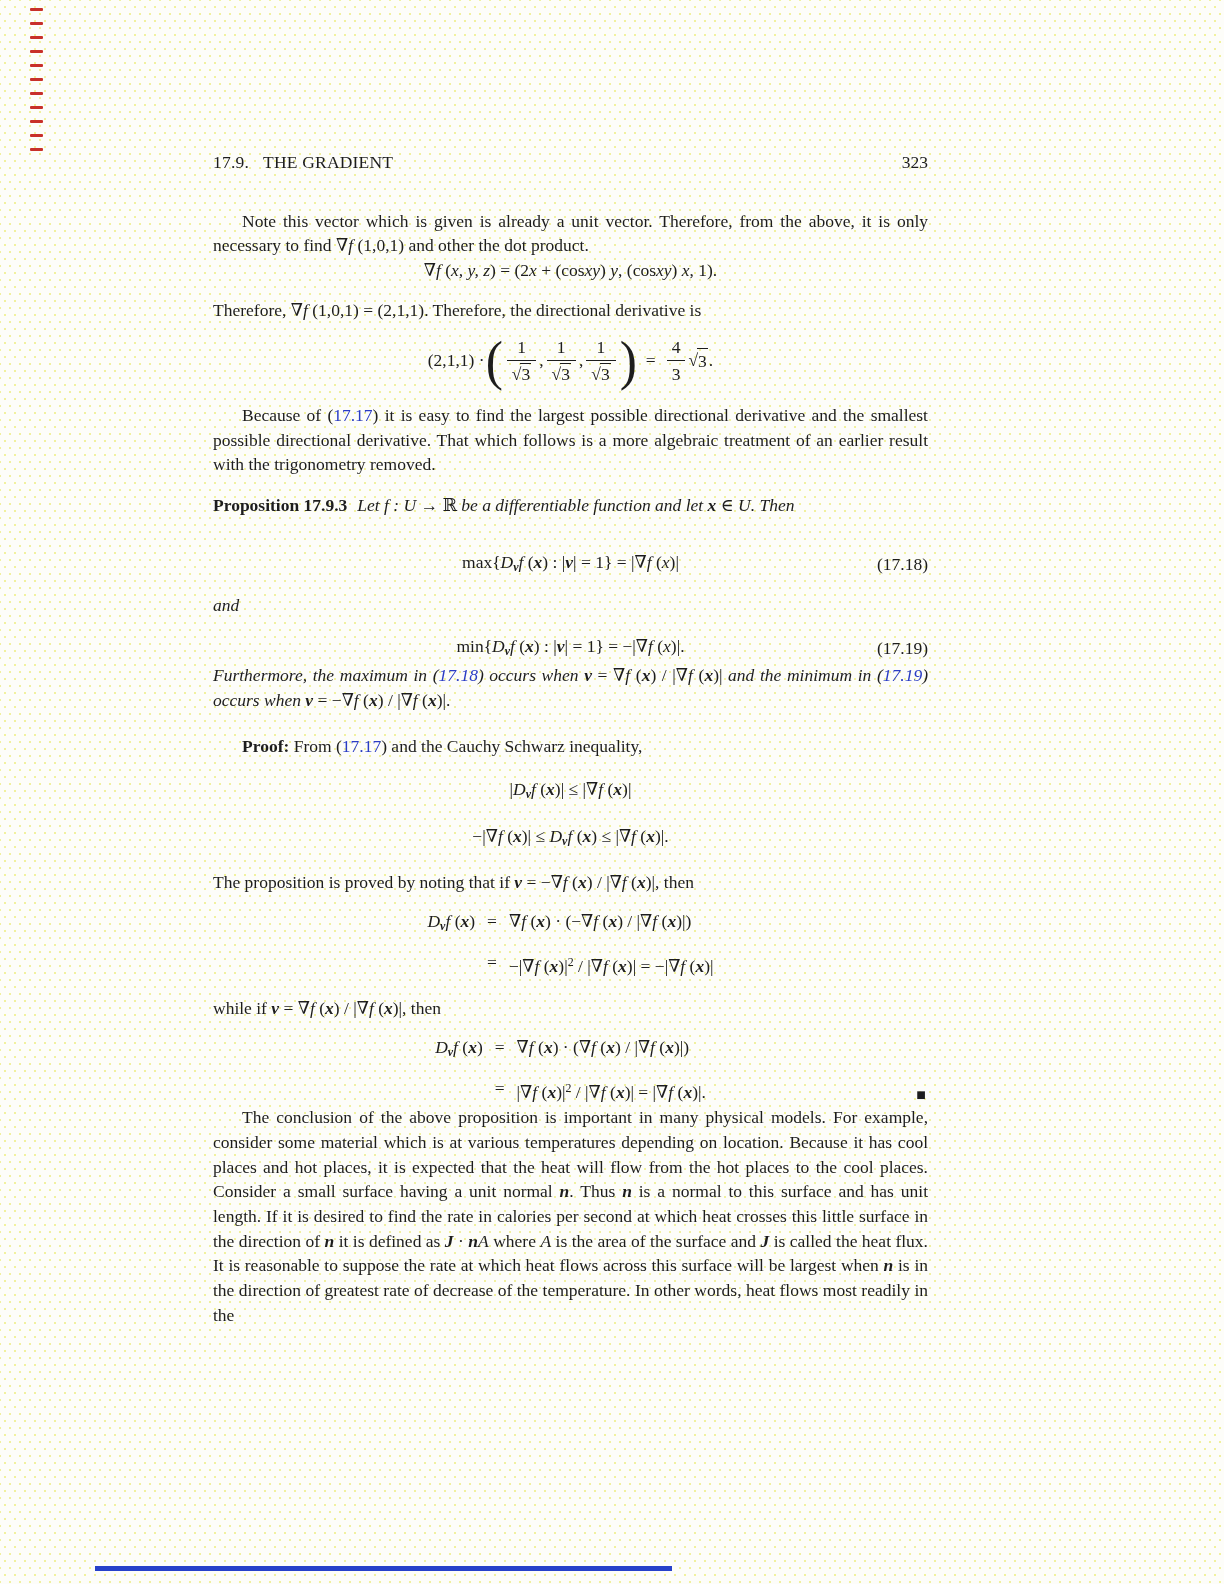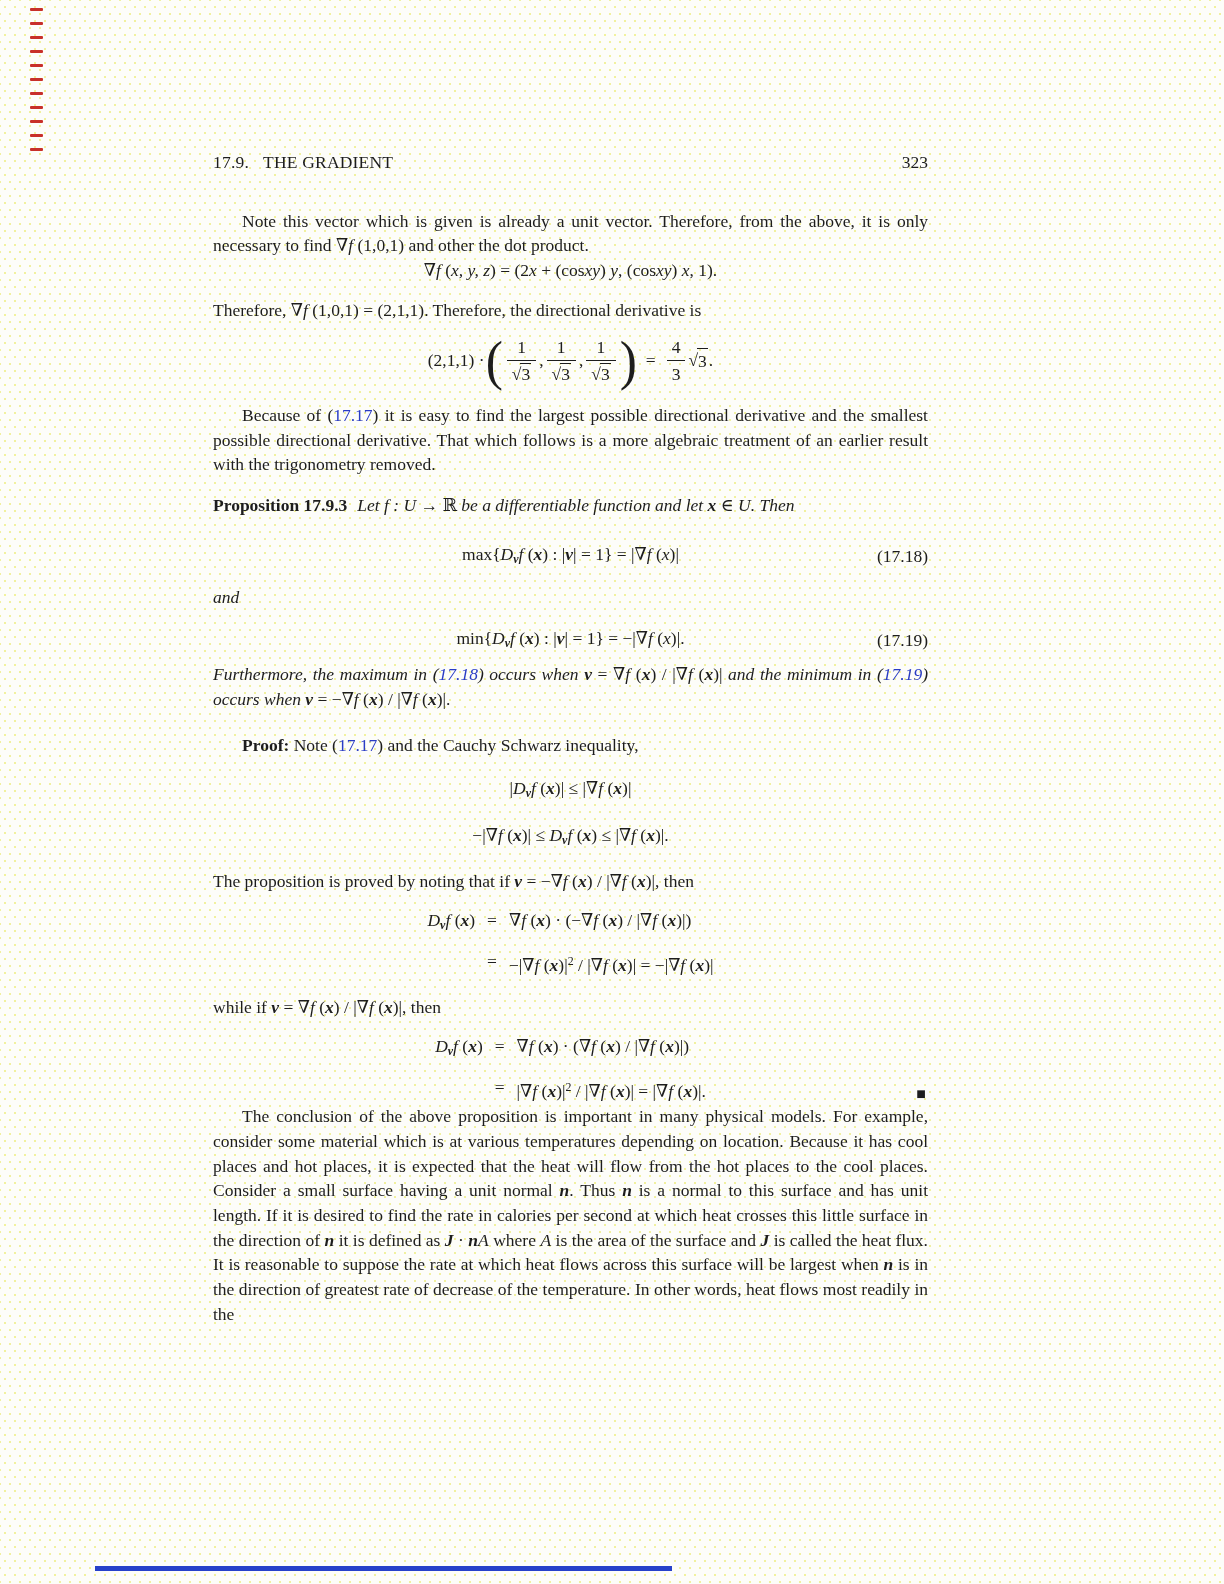--- a/index.html
+++ b/index.html
@@ -37,24 +37,24 @@
   .italicpara{font-style:italic;}
   
   .deq{position:relative;text-align:center;}
   .deq .tag{position:absolute;right:0;top:50%;transform:translateY(-50%);}
   .eq1{margin:0 0 15px 0;}
   .p2{margin:0;}
   .eqfrac{display:flex;justify-content:center;align-items:center;margin:12px 0 16px 0;}
   .p3{margin-top:0;}
   .prop{margin-top:16px;}
   .prop .plabel{margin-right:10px;}
-  .eq18{margin-top:24px;}
+  .eq18{margin-top:32px;}
   .andword{margin-top:14px;}
   .eq19{margin-top:16px;}
-  .furth{margin-top:7px;}
+  .furth{margin-top:0;}
   .proofp{margin-top:22px;}
   .eqA{margin-top:18px;}
   .pany{margin-top:17px;}
   .eqB{margin-top:18px;}
   .pprop{margin-top:16px;}
   .alignwrap{position:relative;margin-top:14px;}
   .align{display:grid;grid-template-columns:max-content max-content max-content;justify-content:center;column-gap:15px;row-gap:9px;gap:12px;}
   .align .lhs{text-align:right;}
   .pwhile{margin-top:18px;}
   .pdiff{margin-top:16px;}
@@ -138,21 +138,21 @@
     <p class="just prop"><span class="b plabel">Proposition 17.9.3</span><span class="it">Let f : U → </span><span>ℝ</span><span class="it"> be a differentiable function and let </span><span class="bi">x</span><span> ∈ </span><span class="it">U</span><span class="it">. Then</span></p>
 
     <div class="deq eq18"><span>max{</span><span class="it">D</span><span class="bi sb">v</span><span class="it">f</span><span> (</span><span class="bi">x</span><span>) : |</span><span class="bi">v</span><span>| = 1} = |∇</span><span class="it">f</span><span> (</span><span class="it">x</span><span>)|</span><span class="tag">(17.18)</span></div>
 
     <p class="it andword"><span>and</span></p>
 
     <div class="deq eq19"><span>min{</span><span class="it">D</span><span class="bi sb">v</span><span class="it">f</span><span> (</span><span class="bi">x</span><span>) : |</span><span class="bi">v</span><span>| = 1} = −|∇</span><span class="it">f</span><span> (</span><span class="it">x</span><span>)|.</span><span class="tag">(17.19)</span></div>
 
     <p class="just italicpara furth"><span>Furthermore, the maximum in (</span><span class="lk">17.18</span><span>) occurs when </span><span class="bi">v</span><span class="up"> = ∇</span><span>f</span><span class="up"> (</span><span class="bi">x</span><span class="up">) / |∇</span><span>f</span><span class="up"> (</span><span class="bi">x</span><span class="up">)| </span><span>and the minimum in (</span><span class="lk">17.19</span><span>) occurs when </span><span class="bi">v</span><span class="up"> = −∇</span><span>f</span><span class="up"> (</span><span class="bi">x</span><span class="up">) / |∇</span><span>f</span><span class="up"> (</span><span class="bi">x</span><span class="up">)|.</span></p>
 
-    <p class="just ind proofp"><span class="b">Proof:</span><span> Note (</span><span class="lk">17.17</span><span>) and the Cauchy Schwarz inequality,</span></p>
+    <p class="just ind proofp"><span class="b">Proof:</span><span> From (</span><span class="lk">17.17</span><span>) and the Cauchy Schwarz inequality,</span></p>
 
     <div class="deq eqA"><span>|</span><span class="it">D</span><span class="bi sb">v</span><span class="it">f</span><span> (</span><span class="bi">x</span><span>)| ≤ |∇</span><span class="it">f</span><span> (</span><span class="bi">x</span><span>)|</span></div>
 
 
     <div class="deq eqB"><span>−|∇</span><span class="it">f</span><span> (</span><span class="bi">x</span><span>)| ≤ </span><span class="it">D</span><span class="bi sb">v</span><span class="it">f</span><span> (</span><span class="bi">x</span><span>) ≤ |∇</span><span class="it">f</span><span> (</span><span class="bi">x</span><span>)|.</span></div>
 
     <p class="just pprop"><span>The proposition is proved by noting that if </span><span class="bi">v</span><span> = −∇</span><span class="it">f</span><span> (</span><span class="bi">x</span><span>) / |∇</span><span class="it">f</span><span> (</span><span class="bi">x</span><span>)|, then</span></p>
 
     <div class="alignwrap">
       <div class="align">

